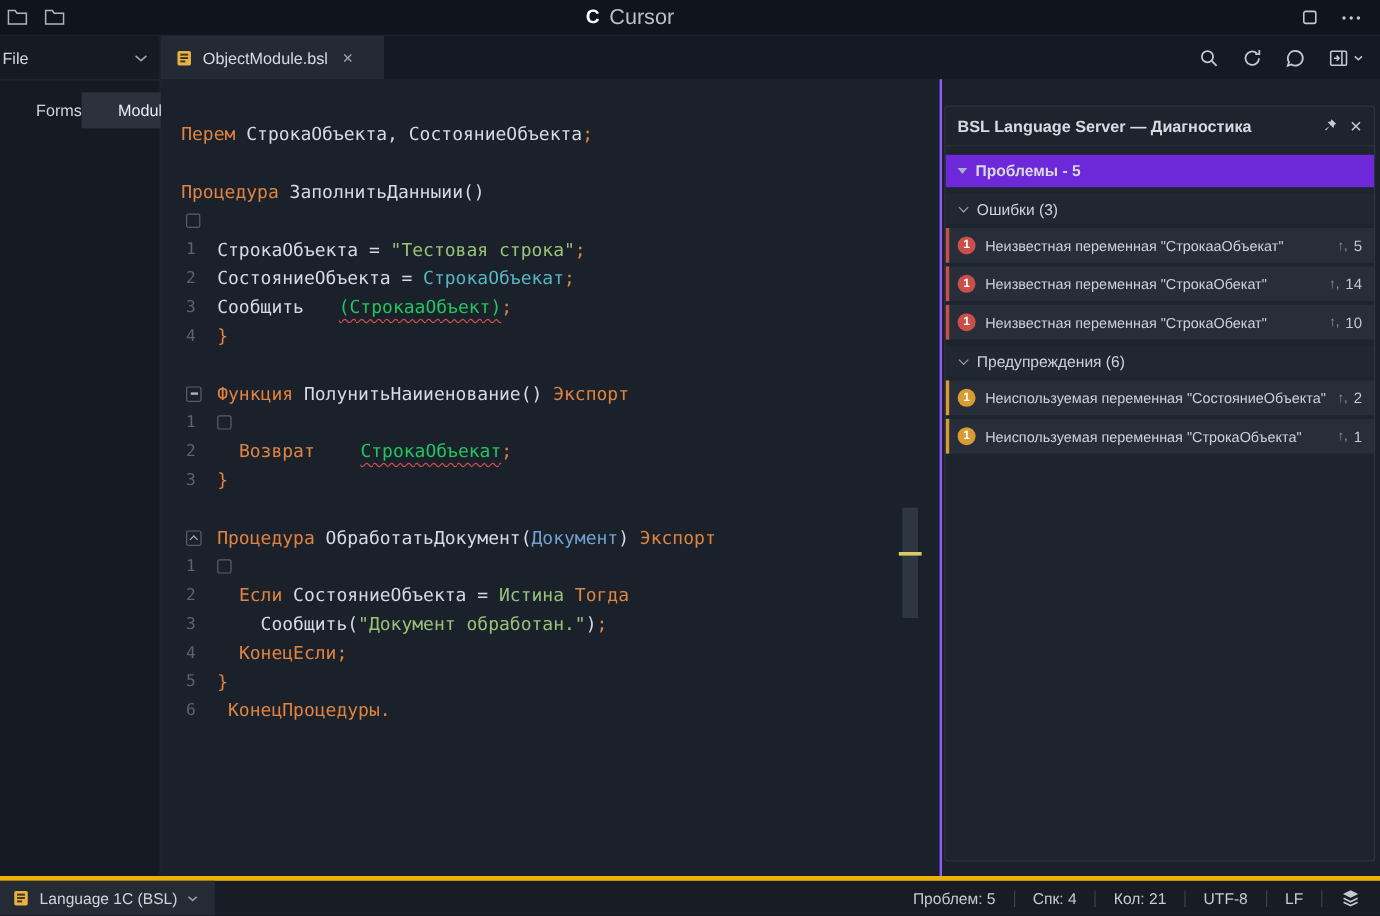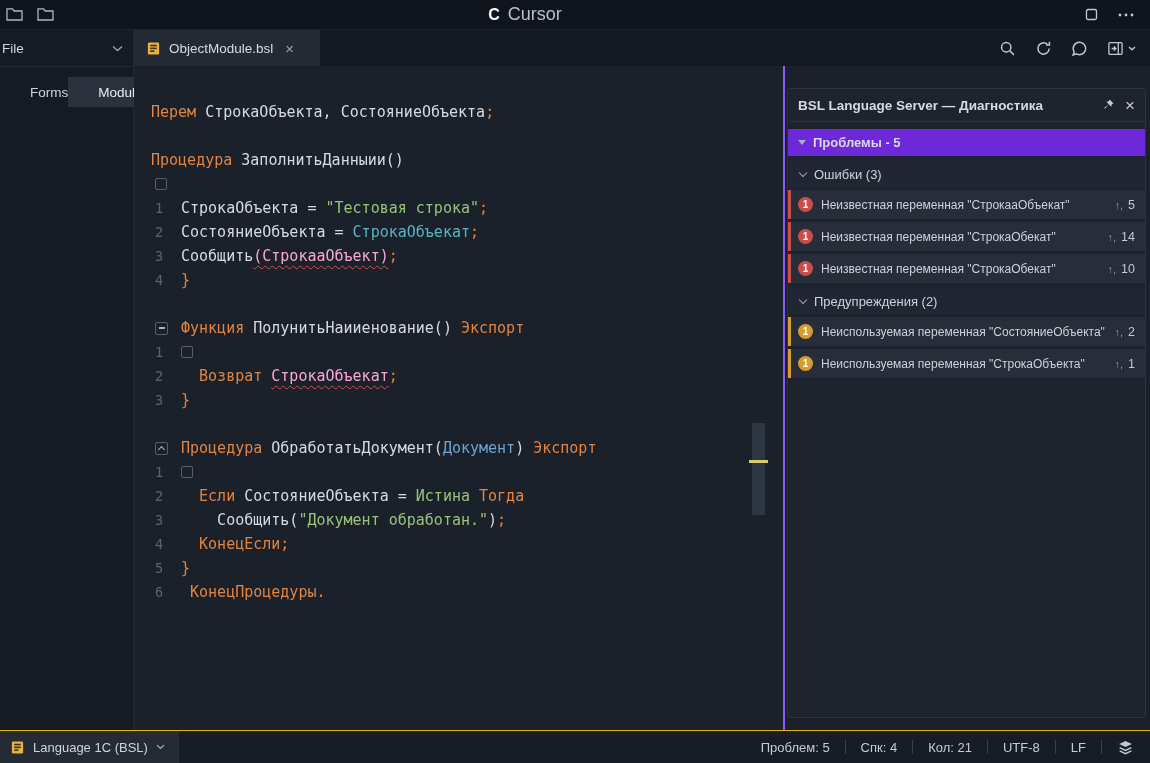--- a/index.html
+++ b/index.html
@@ -40,21 +40,21 @@
   .code-area { position:absolute; inset:0; padding:34px 0 0 17px; font-family:"DejaVu Sans Mono",monospace; font-size:15px; line-height:24px; }
   .line { display:flex; height:24px; white-space:pre; align-items:center; }
   .gutter { width:30px; flex:none; color:#5a6372; font-size:13.5px; padding-left:4px; display:flex; align-items:center; font-family:"DejaVu Sans Mono",monospace; }
   .code { white-space:pre; }
   .kw  { color:#e08440; }
   .pl  { color:#d6dbe3; }
   .str { color:#98c379; }
   .lit { color:#56b6c2; }
   .boo { color:#98c379; }
   .prm { color:#6fa2d0; }
-  .err { color:#f9a8d4; text-decoration:underline; text-decoration-style:wavy; text-decoration-color:#d14f4f; text-decoration-thickness:1px; text-underline-offset:4px; }
+  .err { color:#22c55e; text-decoration:underline; text-decoration-style:wavy; text-decoration-color:#d14f4f; text-decoration-thickness:1px; text-underline-offset:4px;margin-left:29px; }
   .box { display:inline-block; width:12px; height:12px; border:1.5px solid #566070; border-radius:2px; vertical-align:-1px; }
   .fold { width:13px; height:13px; border:1px solid #566070; border-radius:2px; display:inline-flex; align-items:center; justify-content:center; }
   .fm { width:6px; height:2px; background:#aab3bf; }
   .fu { width:5px; height:5px; border-left:1.4px solid #aab3bf; border-top:1.4px solid #aab3bf; transform:rotate(45deg); margin-top:3px; }
 
   .scroll-thumb { position:absolute; right:3px; top:357px; width:13px; height:92px; background:#2e3641; }
   .scroll-marker { position:absolute; right:0; top:394px; width:19px; height:3px; background:#d9cb66; }
 
   
   .diag { position:absolute; top:22px; left:2px; right:4px; bottom:12px; background:#1d242e; border:1px solid #2c343f; border-radius:3px; display:flex; flex-direction:column; overflow:hidden; }
@@ -67,21 +67,21 @@
   .group-header { height:26px; margin-top:5px; display:flex; align-items:center; gap:8px; padding:0 12px; font-size:13px; color:#cdd3da; cursor:pointer; background:#202732; }
   .chev { width:6px; height:6px; border-left:1.4px solid #9aa2ad; border-bottom:1.4px solid #9aa2ad; transform:rotate(-45deg); margin-top:-3px; }
   .diag-item { height:29px; margin-top:3px; background:#272e39; display:flex; align-items:center; gap:8px; padding:0 10px 0 7px; border-left:3px solid; cursor:pointer; }
   .diag-item .txt { font-size:12px; color:#ccd2d9; white-space:nowrap; overflow:hidden; }
   .badge { width:15px; height:15px; border-radius:50%; flex:none; display:flex; align-items:center; justify-content:center; font-size:10px; font-weight:bold; color:#fff; }
   .d-right { margin-left:auto; display:flex; align-items:center; gap:5px; flex:none; }
   .d-arrow { color:#8d96a2; font-size:11px; }
   .d-line { color:#c3c9d1; font-size:12.5px; }
 
   
-  .statusbar { height:33px; background:#171c25; border-top:1px solid #eab308; display:flex; align-items:center; }
+  .statusbar { height:33px; background:#171c25; border-top:4px solid #eab308; display:flex; align-items:center; }
   .lang-chip { height:100%; background:#242b35; display:flex; align-items:center; gap:8px; padding:0 14px 0 10px; cursor:pointer; }
   .lang-chip .lbl { font-size:13px; color:#cfd4db; }
   .sb-right { margin-left:auto; display:flex; align-items:center; gap:15px; padding-right:16px; }
   .sb-it { font-size:13px; color:#c6ccd4; cursor:pointer; white-space:nowrap; }
   .sb-sep { width:1px; height:14px; background:#39414d; }
 
   svg { display:block; }
 </style>
 </head>
 <body>
@@ -268,21 +268,21 @@
               <div class="diag-item" style="border-left-color: rgb(201, 80, 74);">
                 <span class="badge" style="background: rgb(201, 80, 74);">1</span>
                 <span class="txt">Неизвестная переменная "СтрокаОбекат"</span>
                 <span class="d-right">
                   <span class="d-arrow">↑,</span>
                   <span class="d-line">10</span>
                 </span>
               </div>
               <div class="group-header">
                 <span class="chev"></span>
-                <span>Предупреждения (2)</span>
+                <span>Предупреждения (6)</span>
               </div>
               <div class="diag-item" style="border-left-color: rgb(217, 156, 51);">
                 <span class="badge" style="background: rgb(217, 156, 51);">1</span>
                 <span class="txt">Неиспользуемая переменная "СостояниеОбъекта"</span>
                 <span class="d-right">
                   <span class="d-arrow">↑,</span>
                   <span class="d-line">2</span>
                 </span>
               </div>
               <div class="diag-item" style="border-left-color: rgb(217, 156, 51);">

